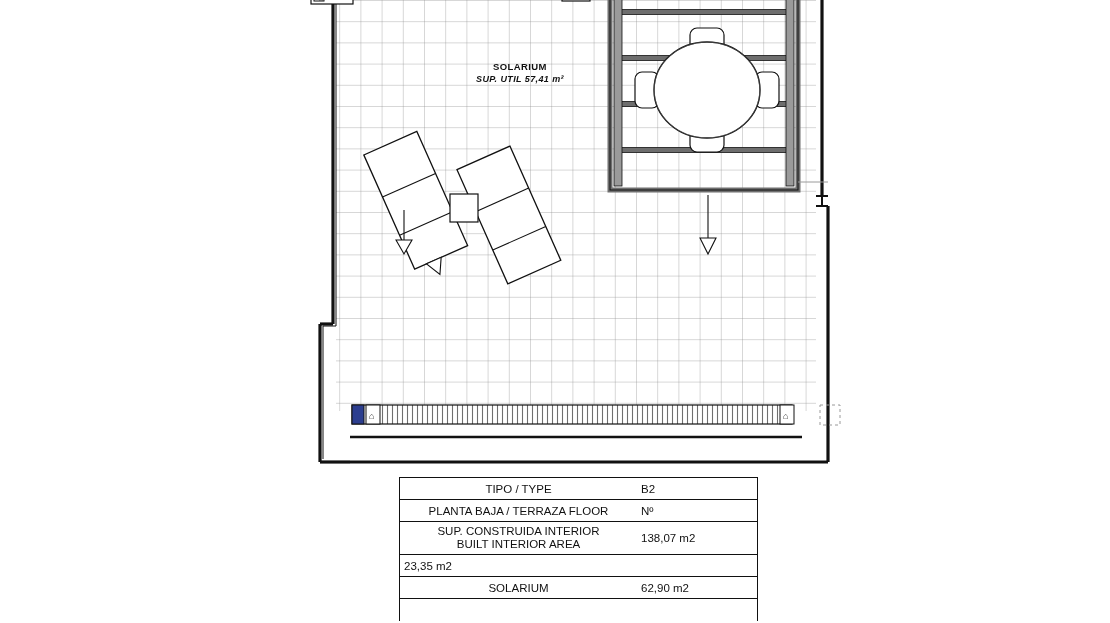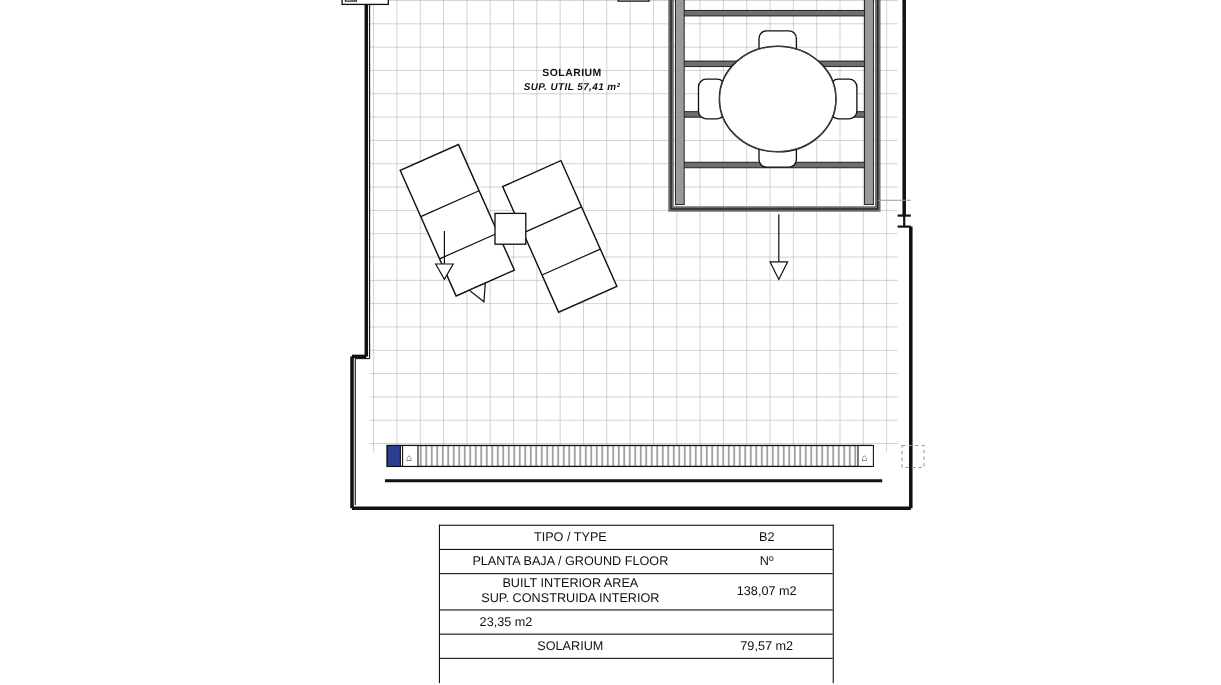--- a/index.html
+++ b/index.html
@@ -60,21 +60,20 @@
   }
   .spec-row:last-child { border-bottom: 1.1px solid #111; }
   .spec-row .c-label {
     flex: 1 1 auto;
     text-align: center;
     padding: 3px 4px;
     line-height: 14px;
   }
   .spec-row .c-value {
     flex: 0 0 112px;
-    text-align: center;
     padding: 3px 4px;
     line-height: 14px;
   }
   .spec-row.head .c-label { font-size: 11.5px; }
   .spec-row.head .c-value { font-size: 11.5px; }
   .spec-row.two-line .c-label { line-height: 13px; }
   .spec-row.partial {
     min-height: 22px;
     border-bottom: none;
   }
@@ -223,39 +222,39 @@
 </div>
 
 <div class="spec-table">
 
   <div class="spec-row head">
     <div class="c-label">TIPO / TYPE</div>
     <div class="c-value">B2</div>
   </div>
 
   <div class="spec-row">
-    <div class="c-label">PLANTA BAJA / GROUND FLOOR</div>
+    <div class="c-label">PLANTA BAJA / TERRAZA FLOOR</div>
     <div class="c-value">Nº</div>
   </div>
 
   <div class="spec-row two-line">
     <div class="c-label">
+      <div>SUP. CONSTRUIDA INTERIOR</div>
       <div>BUILT INTERIOR AREA</div>
-      <div>SUP. CONSTRUIDA INTERIOR</div>
     </div>
     <div class="c-value">138,07 m2</div>
   </div>
 
   <div class="spec-row">
     <div class="c-value">23,35 m2</div>
   </div>
 
   <div class="spec-row">
     <div class="c-label">SOLARIUM</div>
-    <div class="c-value">79,57 m2</div>
+    <div class="c-value">62,90 m2</div>
   </div>
 
   <div class="spec-row partial">
     <div class="c-label">&nbsp;</div>
     <div class="c-value">&nbsp;</div>
   </div>
 
 </div>
 
 </body></html>

